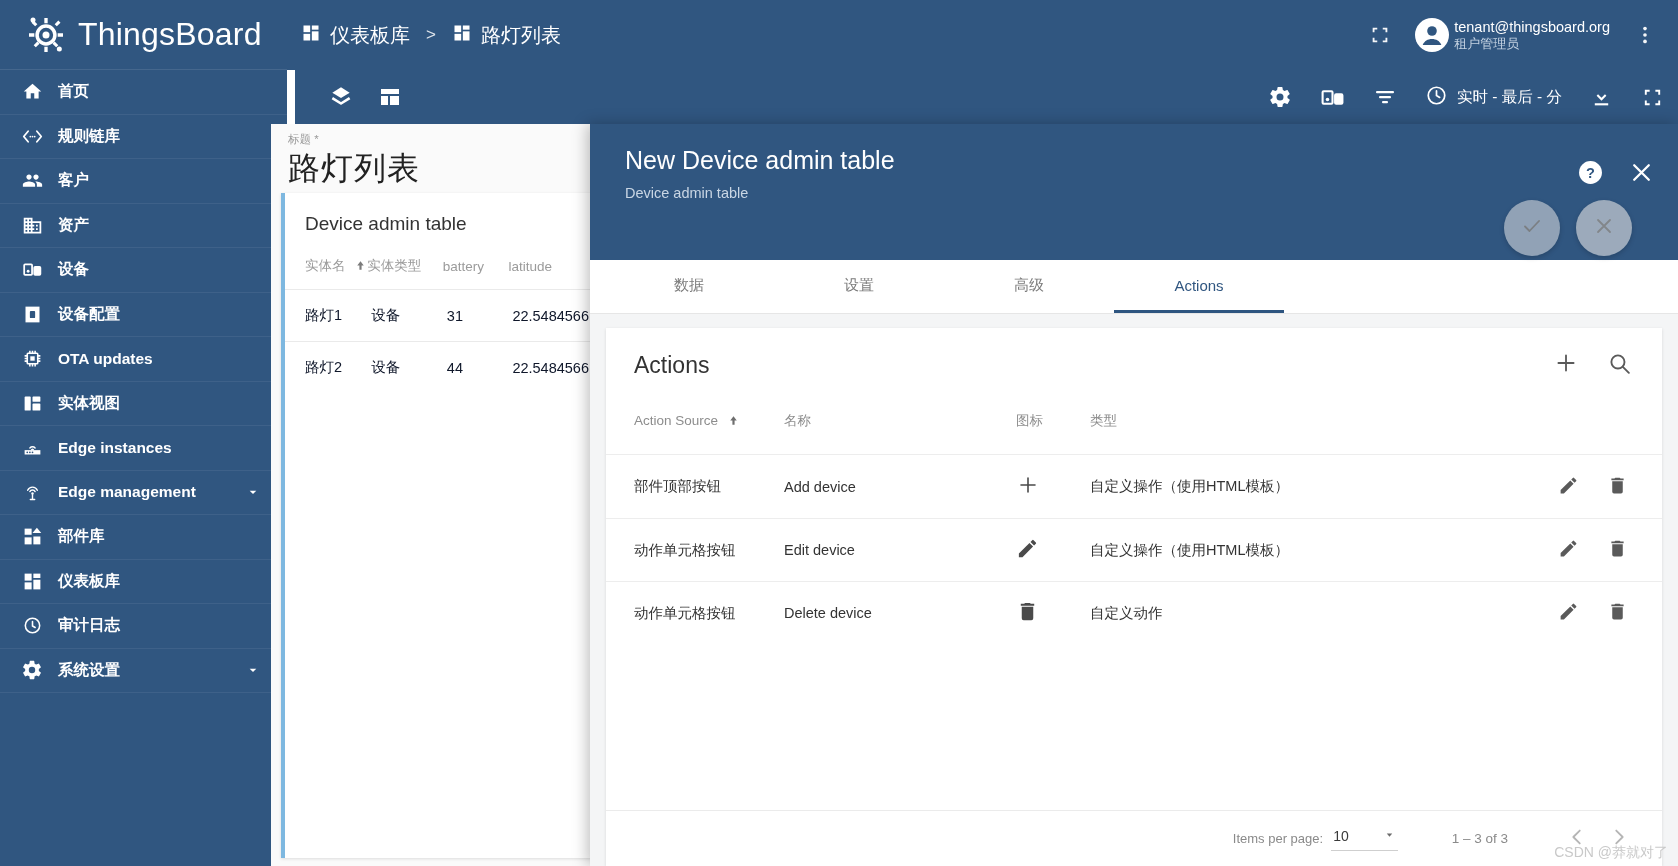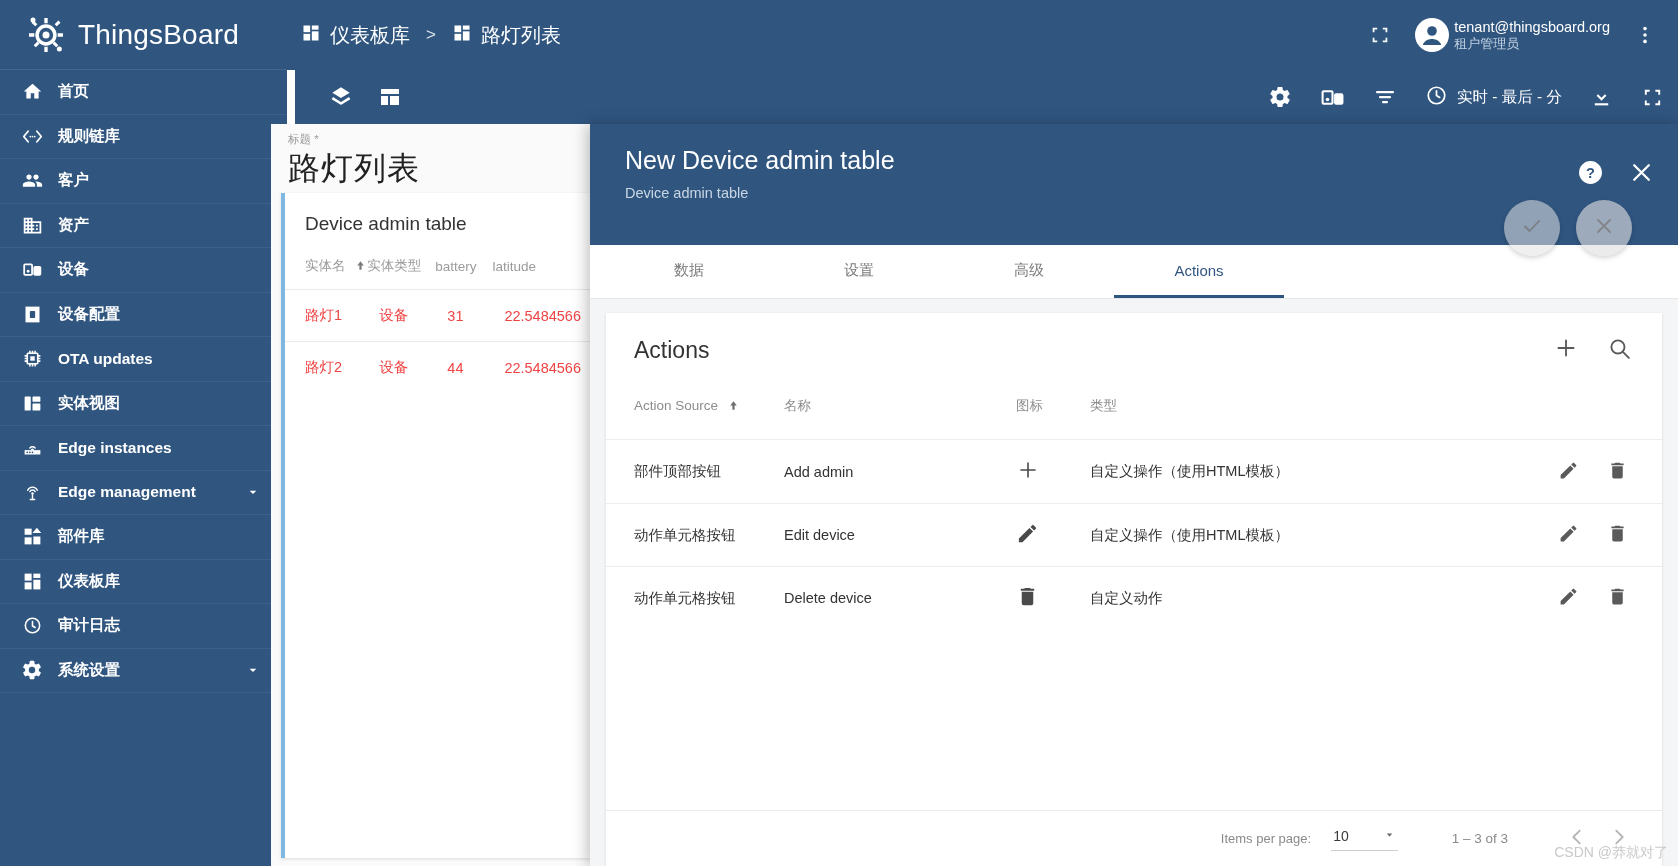--- a/index.html
+++ b/index.html
@@ -18,21 +18,21 @@
     background: #305680;
     color: #fff;
     overflow: hidden;
   }
   #brand {
     height: 70px; display: flex; align-items: center;
     padding-left: 26px; gap: 12px;
     border-bottom: 1px solid rgba(255,255,255,0.10);
   }
   #brand .logo { width: 40px; height: 40px; flex: 0 0 auto; }
-  #brand .brand-text { font-size: 28px; font-weight: 400; letter-spacing: .2px; text-align: center; }
+  #brand .brand-text { font-size: 32px; font-weight: 400; letter-spacing: .2px; text-align: center; }
 
   .nav-item {
     height: 44.5px; display: flex; align-items: center;
     padding-left: 20px; gap: 14px;
     font-size: 15.5px; font-weight: 600;
     border-bottom: 1px solid rgba(255,255,255,0.07);
     cursor: pointer; position: relative;
     color: #ffffff;
   }
   .nav-item .ico {
@@ -107,41 +107,41 @@
     overflow: hidden;
   }
   #widget-inner-title { font-size: 19px; color: #333; padding: 20px 0 0 20px; }
   #inner-table { width: 100%; border-collapse: collapse; margin-top: 14px; }
   #inner-table th {
     text-align: left; font-size: 13.5px; font-weight: 400; color: #9b9b9b;
     padding: 8px 0 14px 0; white-space: nowrap;
   }
   #inner-table th:first-child, #inner-table td:first-child { padding-left: 20px; }
   #inner-table td {
-    font-size: 14.5px; color: #ef4444; padding: 16px 12px; white-space: nowrap;
+    font-size: 14.5px; color: #0f172a; padding: 16px 4px; white-space: nowrap;
     border-top: 1px solid #eaeaea;
     margin-left: 40px;
   }
   #inner-table th.c1, #inner-table td.c1 { width: 78px; }
   #inner-table th.c2, #inner-table td.c2 { width: 76px; }
   #inner-table th.c3, #inner-table td.c3 { width: 66px; }
   .sort-arrow { display: inline-block; margin-left: 5px; vertical-align: -2px; }
 
   
   #dialog {
     position: absolute; left: 590px; top: 124px;
     width: 1088px; height: 742px;
     background: #fff;
     box-shadow: -3px 0 14px rgba(0,0,0,.25);
     display: flex; flex-direction: column;
     overflow: hidden;
   }
   #dialog-header {
     background: #305680; color: #fff;
-    height: 121px; padding: 22px 0 0 35px;
+    height: 136px; padding: 22px 0 0 35px;
     position: relative; flex: 0 0 auto;
   }
   #dialog-title { font-size: 25px; font-weight: 400; }
   #dialog-subtitle { font-size: 14.5px; color: #c9d6e4; margin-top: 10px; }
   #dialog-hdr-actions {
     position: absolute; right: 24px; top: 36px;
     display: flex; align-items: center; gap: 26px;
   }
   .hdr-circle-btn { cursor: pointer; display: flex; align-items: center; justify-content: center; }
 
@@ -207,21 +207,21 @@
   .row-act-btn { cursor: pointer; color: #5a5a5a; display: flex; }
 
   #table-spacer { flex: 1 1 auto; }
   #paginator {
     height: 56px; flex: 0 0 auto;
     border-top: 1px solid #ebebeb;
     display: flex; align-items: center; justify-content: flex-end;
     padding-right: 22px; gap: 0px;
     font-size: 13px; color: #8a8a8a;
   }
-  #ipp-label { margin-right: 20px; }
+  #ipp-label { margin-right: 8px; }
   #ipp-select {
     display: flex; align-items: center; gap: 34px;
     border-bottom: 1px solid #cfcfcf; padding: 2px 2px 6px 2px;
     cursor: pointer; color: #3a3a3a; font-size: 14px;
   }
   #range-label { margin: 0 48px 0 54px; color: #8a8a8a; font-size: 13.5px; }
   .page-btn { width: 42px; height: 42px; display: flex; align-items: center; justify-content: center; cursor: pointer; }
 
   #watermark {
     position: absolute; right: 10px; bottom: 4px;
@@ -650,21 +650,21 @@
               </th>
               <th class="col-name">名称</th>
               <th class="col-icon">图标</th>
               <th class="col-type">类型</th>
               <th class="col-act"></th>
             </tr>
           </thead>
           <tbody>
             <tr>
               <td class="col-src">部件顶部按钮</td>
-              <td class="col-name">Add admin</td>
+              <td class="col-name">Add device</td>
               <td class="col-icon cell-icon">
                 <span>
                   <svg viewBox="0 0 24 24" width="24" height="24" fill="none" stroke="#4a4a4a" stroke-width="1.6" stroke-linecap="round">
                       <path d="M12 5v14M5 12h14"></path>
                     </svg>
                 </span>
               </td>
               <td class="col-type">自定义操作（使用HTML模板）</td>
               <td class="col-act">
                 <span class="row-actions">

